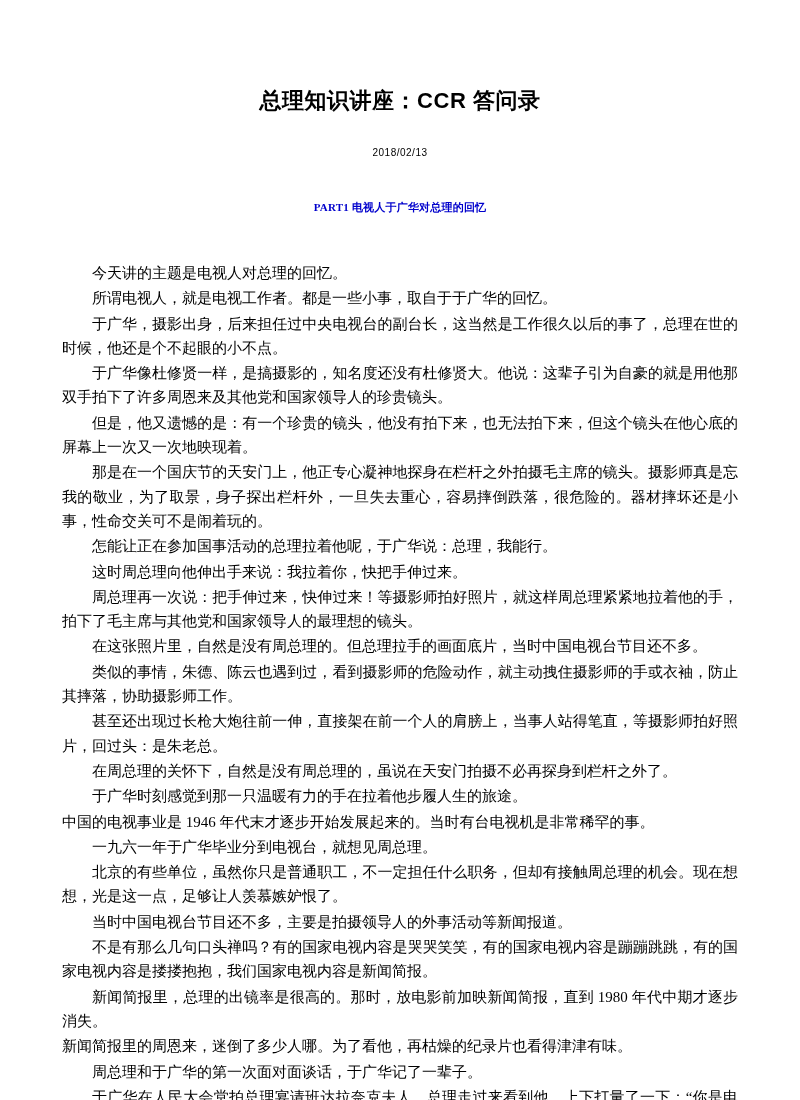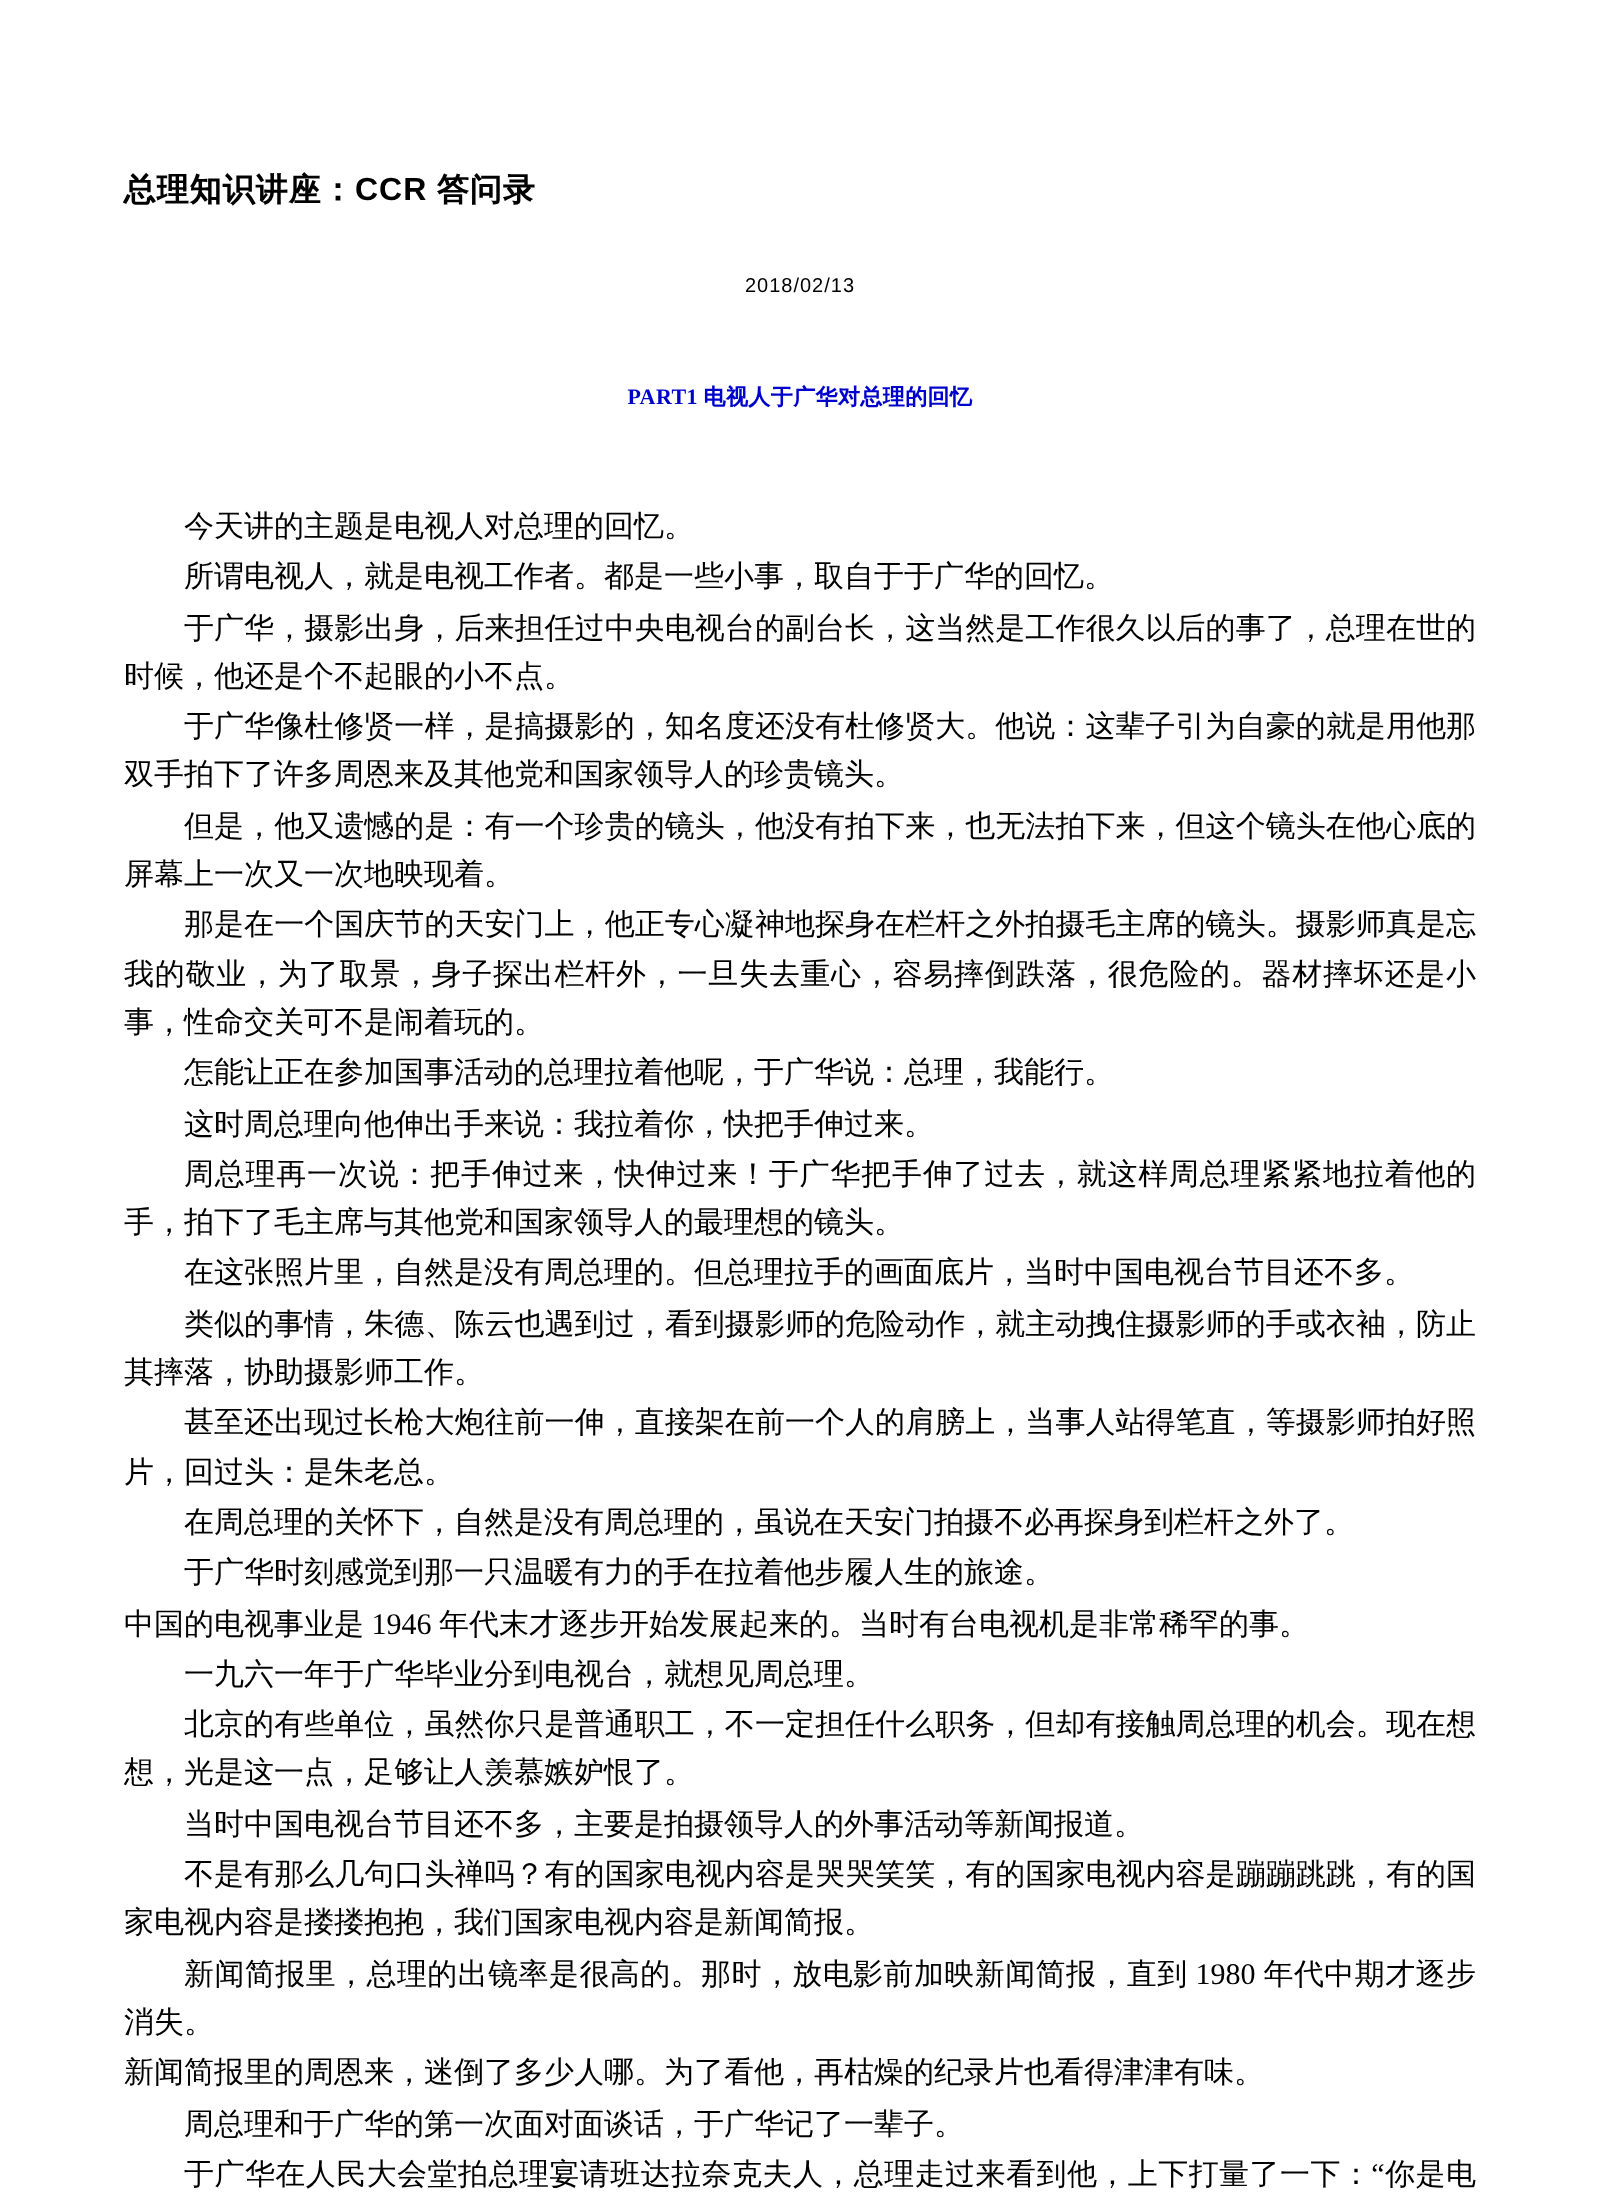--- a/index.html
+++ b/index.html
@@ -15,22 +15,23 @@
   }
   .page {
     position: relative;
     width: 800px;
     height: 1100px;
     box-sizing: border-box;
     padding: 84px 62px 40px 62px;
     background: #ffffff;
   }
   .doc-title {
+    text-align: center;
     font-family: "Liberation Sans", "DejaVu Sans", sans-serif;
-    font-size: 16px;
+    font-size: 22px;
     font-weight: 700;
     letter-spacing: 0.5px;
     margin: 0 0 0 0;
     line-height: 1.5;
   }
   .doc-date {
     text-align: center;
     font-family: "Liberation Sans", "DejaVu Sans", sans-serif;
     font-size: 10px;
     font-weight: 400;
@@ -74,21 +75,21 @@
 
   <div class="body-block">
     <p class="para">今天讲的主题是电视人对总理的回忆。</p>
     <p class="para">所谓电视人，就是电视工作者。都是一些小事，取自于于广华的回忆。</p>
     <p class="para">于广华，摄影出身，后来担任过中央电视台的副台长，这当然是工作很久以后的事了，总理在世的时候，他还是个不起眼的小不点。</p>
     <p class="para">于广华像杜修贤一样，是搞摄影的，知名度还没有杜修贤大。他说：这辈子引为自豪的就是用他那双手拍下了许多周恩来及其他党和国家领导人的珍贵镜头。</p>
     <p class="para">但是，他又遗憾的是：有一个珍贵的镜头，他没有拍下来，也无法拍下来，但这个镜头在他心底的屏幕上一次又一次地映现着。</p>
     <p class="para">那是在一个国庆节的天安门上，他正专心凝神地探身在栏杆之外拍摄毛主席的镜头。摄影师真是忘我的敬业，为了取景，身子探出栏杆外，一旦失去重心，容易摔倒跌落，很危险的。器材摔坏还是小事，性命交关可不是闹着玩的。</p>
     <p class="para">怎能让正在参加国事活动的总理拉着他呢，于广华说：总理，我能行。</p>
     <p class="para">这时周总理向他伸出手来说：我拉着你，快把手伸过来。</p>
-    <p class="para">周总理再一次说：把手伸过来，快伸过来！于广华把手伸了过去，就这样周总理紧紧地拉着他的手，拍下了毛主席与其他党和国家领导人的最理想的镜头。</p>
+    <p class="para">周总理再一次说：把手伸过来，快伸过来！等摄影师拍好照片，就这样周总理紧紧地拉着他的手，拍下了毛主席与其他党和国家领导人的最理想的镜头。</p>
     <p class="para">在这张照片里，自然是没有周总理的。但总理拉手的画面底片，当时中国电视台节目还不多。</p>
     <p class="para">类似的事情，朱德、陈云也遇到过，看到摄影师的危险动作，就主动拽住摄影师的手或衣袖，防止其摔落，协助摄影师工作。</p>
     <p class="para">甚至还出现过长枪大炮往前一伸，直接架在前一个人的肩膀上，当事人站得笔直，等摄影师拍好照片，回过头：是朱老总。</p>
     <p class="para">在周总理的关怀下，自然是没有周总理的，虽说在天安门拍摄不必再探身到栏杆之外了。</p>
     <p class="para">于广华时刻感觉到那一只温暖有力的手在拉着他步履人生的旅途。</p>
     <p class="para noindent">中国的电视事业是 1946 年代末才逐步开始发展起来的。当时有台电视机是非常稀罕的事。</p>
     <p class="para">一九六一年于广华毕业分到电视台，就想见周总理。</p>
     <p class="para">北京的有些单位，虽然你只是普通职工，不一定担任什么职务，但却有接触周总理的机会。现在想想，光是这一点，足够让人羡慕嫉妒恨了。</p>
     <p class="para">当时中国电视台节目还不多，主要是拍摄领导人的外事活动等新闻报道。</p>
     <p class="para">不是有那么几句口头禅吗？有的国家电视内容是哭哭笑笑，有的国家电视内容是蹦蹦跳跳，有的国家电视内容是搂搂抱抱，我们国家电视内容是新闻简报。</p>

